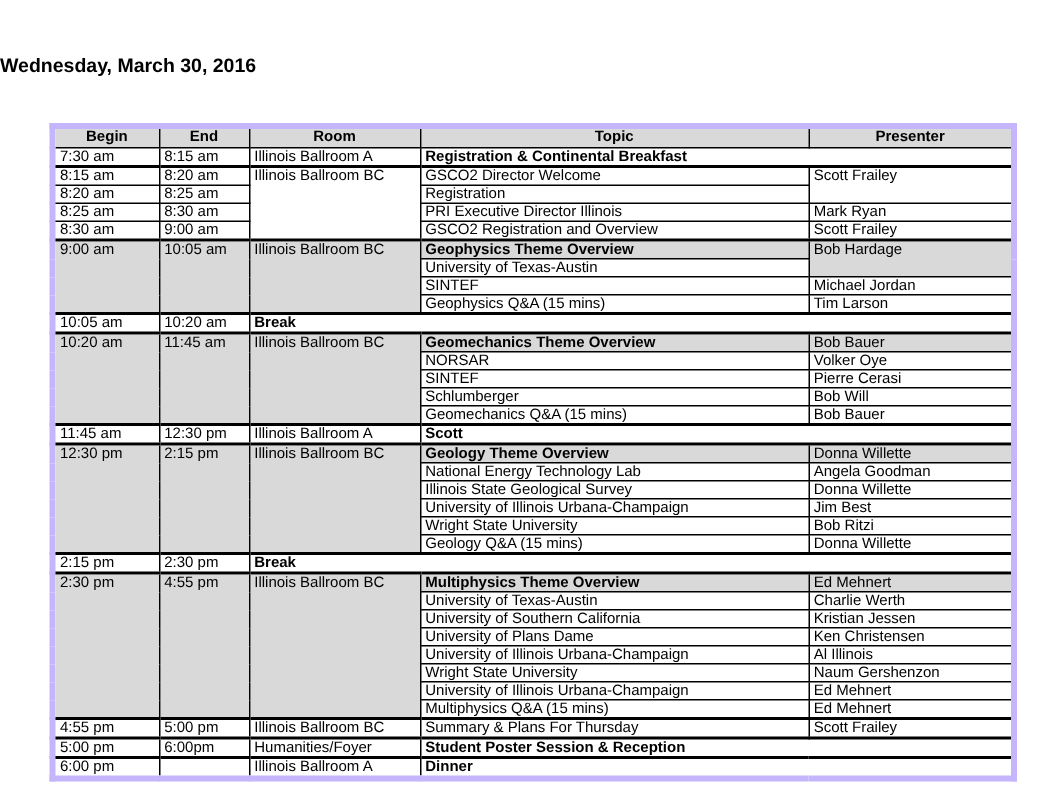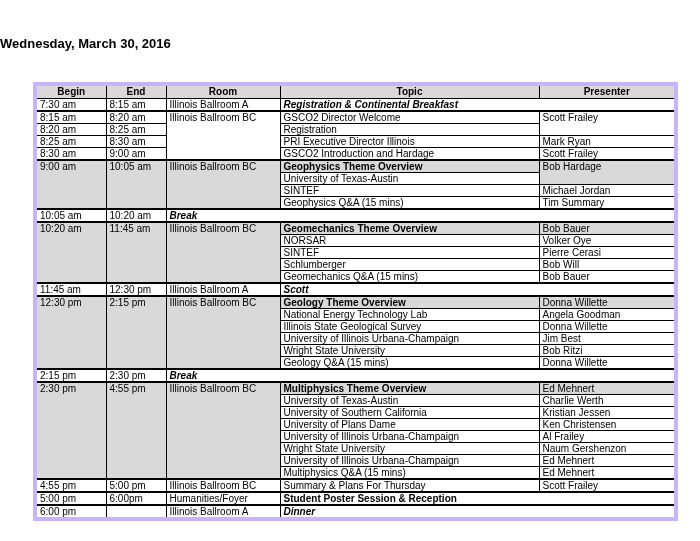--- a/index.html
+++ b/index.html
@@ -50,21 +50,21 @@
     font-weight: bold;
     height: 12px;
     line-height: 12px;
   }
   tr.thick-top > th,
   tr.thick-top > td {
     border-top: 2px solid #000000;
   }
   td.shaded { background: #d9d9d9; }
   td.bold { font-weight: bold; }
-  td.italic { font-style: italic; }
+  td.italic { }
   td.center { text-align: center; }
 </style>
 </head>
 <body>
 
 <div class="doc-title">Wednesday, March 30, 2016</div>
 
 <table class="schedule">
   <colgroup>
     <col style="width:71px">
@@ -103,40 +103,40 @@
       </tr>
       <tr>
         <td>8:25 am</td>
         <td>8:30 am</td>
         <td>PRI Executive Director Illinois</td>
         <td>Mark Ryan</td>
       </tr>
       <tr>
         <td>8:30 am</td>
         <td>9:00 am</td>
-        <td>GSCO2 Introduction and Hardage</td>
+        <td>GSCO2 Registration and Overview</td>
         <td>Scott Frailey</td>
       </tr>
       <tr class="thick-top">
         <td rowspan="4" class="shaded">9:00 am</td>
         <td rowspan="4" class="shaded">10:05 am</td>
         <td rowspan="4" class="shaded">Illinois Ballroom BC</td>
         <td class="shaded bold">Geophysics Theme Overview</td>
         <td rowspan="2" class="shaded">Bob Hardage</td>
       </tr>
       <tr>
         <td>University of Texas-Austin</td>
       </tr>
       <tr>
         <td>SINTEF</td>
         <td>Michael Jordan</td>
       </tr>
       <tr>
         <td class="center">Geophysics Q&amp;A (15 mins)</td>
-        <td>Tim Summary</td>
+        <td>Tim Larson</td>
       </tr>
       <tr class="thick-top">
         <td>10:05 am</td>
         <td>10:20 am</td>
         <td colspan="3" class="bold italic center">Break</td>
       </tr>
       <tr class="thick-top">
         <td rowspan="5" class="shaded">10:20 am</td>
         <td rowspan="5" class="shaded">11:45 am</td>
         <td rowspan="5" class="shaded">Illinois Ballroom BC</td>
@@ -211,21 +211,21 @@
       <tr>
         <td>University of Southern California</td>
         <td>Kristian Jessen</td>
       </tr>
       <tr>
         <td>University of Plans Dame</td>
         <td>Ken Christensen</td>
       </tr>
       <tr>
         <td>University of Illinois Urbana-Champaign</td>
-        <td>Al Frailey</td>
+        <td>Al Illinois</td>
       </tr>
       <tr>
         <td>Wright State University</td>
         <td>Naum Gershenzon</td>
       </tr>
       <tr>
         <td>University of Illinois Urbana-Champaign</td>
         <td>Ed Mehnert</td>
       </tr>
       <tr>

